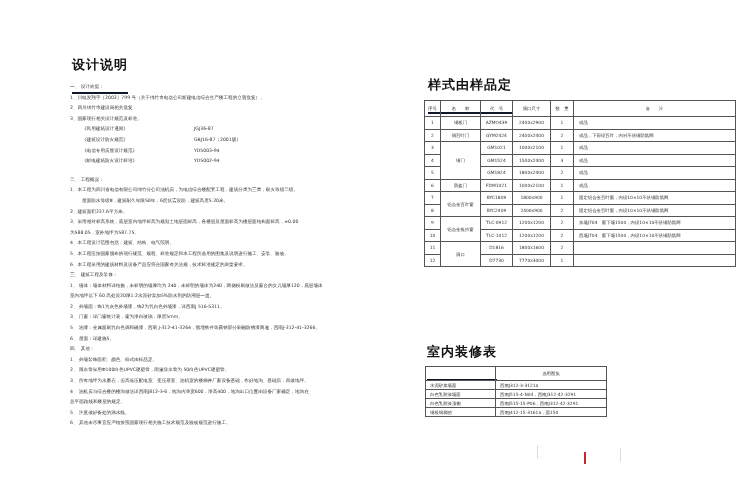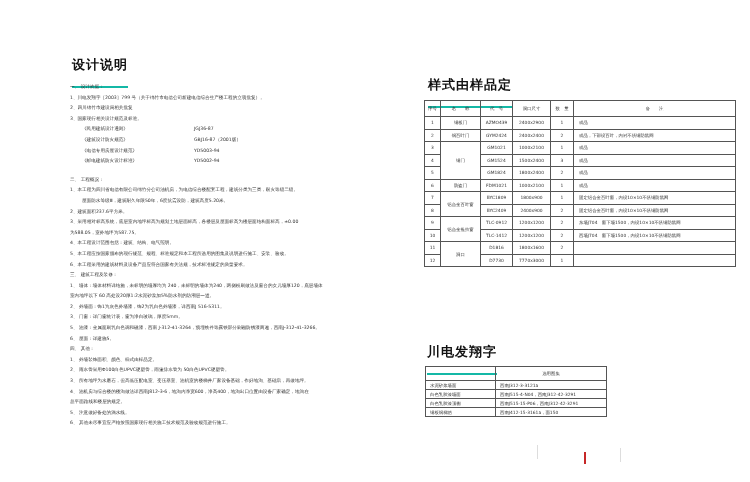--- a/index.html
+++ b/index.html
@@ -2,21 +2,21 @@
 <html><head>
 <meta charset="utf-8">
 <style>
   html, body { margin: 0; padding: 0; }
   body {
     width: 750px; height: 482px; background: #ffffff; position: relative; overflow: hidden;
     font-family: "DejaVu Sans", "Liberation Sans", sans-serif; color: #222;
   }
   .heading {
     position: absolute; font-size: 13px; font-weight: bold; letter-spacing: 1px;
-    padding-bottom: 12px; border-bottom: 2px solid #14b8a6; color: #111;
+    padding-bottom: 18px; border-bottom: 2px solid #0f172a; color: #111;
   }
   #design-title { left: 72px; top: 56px; }
   #door-title { left: 428px; top: 76px; }
   #interior-title { left: 427px; top: 343px; }
 
   .notes { position: absolute; left: 70px; top: 82px; width: 330px; font-size: 4.6px; line-height: 10.6px; color: #333; }
   .notes .line { white-space: nowrap; }
   .notes .indent { padding-left: 12px; }
   .notes .std-row { display: flex; padding-left: 12px; }
   .notes .std-name { width: 112px; }
@@ -196,21 +196,21 @@
   <tr>
     <td>12</td>
     <td>D7730</td>
     <td>7770x3000</td>
     <td>1</td>
     <td class="remark"></td>
   </tr>
 </tbody>
   </table>
 
-<div class="heading" id="interior-title">川电发翔字</div>
+<div class="heading" id="interior-title">室内装修表</div>
 
 <table id="interior-table">
   <colgroup>
       <col style="width:70px">
       <col>
     </colgroup>
   <tbody>
       <tr>
     <th></th>
     <th>选用图集</th>

